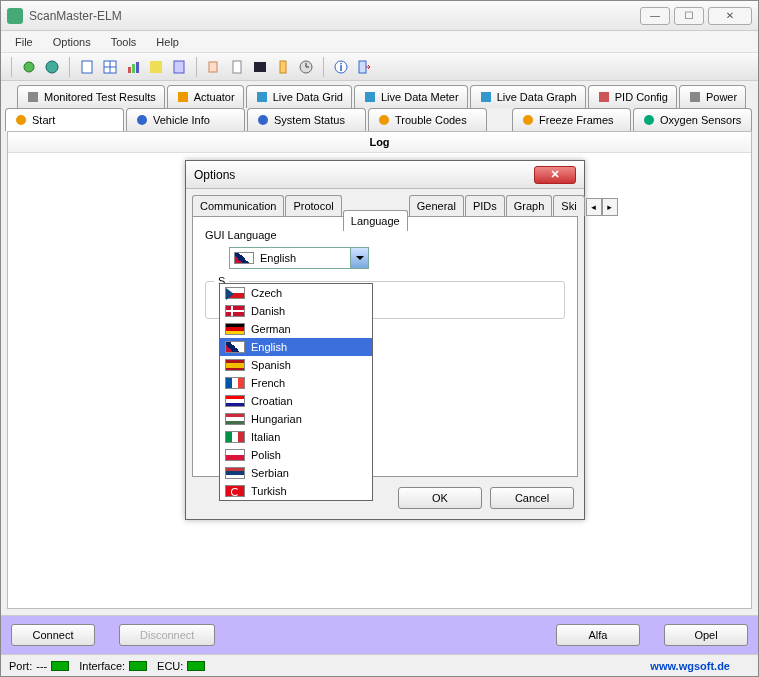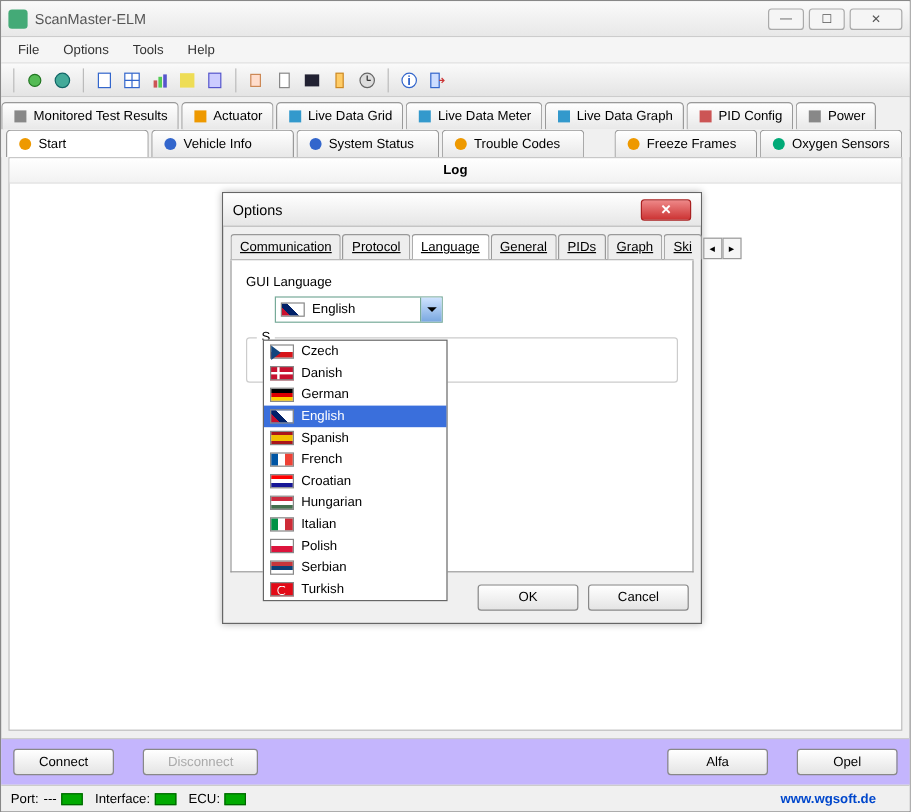--- a/index.html
+++ b/index.html
@@ -15,21 +15,21 @@
 .winbtn-close { width: 44px; }
 
 .menubar { height: 22px; background: #f5f5f5; display: flex; align-items: center; padding: 0 4px; border-bottom: 1px solid #ddd; }
 .menuitem { padding: 1px 10px; color: #333; cursor: pointer; }
 
 .toolbar { height: 28px; background: linear-gradient(#fafafa, #e4e4e4); display: flex; align-items: center; padding: 0 6px; border-bottom: 1px solid #ccc; gap: 3px; }
 .tb-sep { width: 1px; height: 20px; background: #bbb; margin: 0 4px; }
 .tb-btn { width: 20px; height: 20px; display: flex; align-items: center; justify-content: center; cursor: pointer; border-radius: 2px; }
 .tb-btn svg { width: 16px; height: 16px; }
 
-.tabs-row { display: flex; padding: 4px 4px 0 0; gap: 0; background: #f0f0f0; }
+.tabs-row { display: flex; padding: 4px 4px 0 16px; gap: 0; background: #f0f0f0; }
 .tabs-row2 { display: flex; padding: 0 4px; gap: 0; background: #f0f0f0; }
 .main-tab { padding: 4px 8px; border: 1px solid #999; border-bottom: none; background: linear-gradient(#fff, #e8e8e8); display: flex; align-items: center; gap: 4px; border-radius: 4px 4px 0 0; margin-right: 2px; cursor: pointer; font-size: 11px; }
 .main-tab.active { background: #fff; }
 .tab-icon { width: 14px; height: 14px; }
 
 .main-content { flex: 1; background: #fff; margin: 0 6px 6px 6px; border: 1px solid #bbb; display: flex; flex-direction: column; }
 .log-header { text-align: center; padding: 4px; font-weight: bold; border-bottom: 1px solid #ddd; background: linear-gradient(#fff,#f2f2f2); }
 .log-body { flex: 1; }
 
 .bottom-panel { padding: 8px 10px; display: flex; gap: 24px; background: #c4b5fd; border-top: 1px solid #ccc; }
@@ -42,22 +42,22 @@
 .led { width: 18px; height: 10px; background: #0a0; border: 1px solid #060; }
 .status-link { color: #0047cc; font-weight: bold; margin-left: auto; margin-right: 20px; }
 
 
 .dialog { position: absolute; left: 185px; top: 160px; width: 400px; background: #f0f0f0; border: 1px solid #666; box-shadow: 0 0 6px rgba(0,0,0,0.3); }
 .dialog .dlg-title { height: 28px; background: linear-gradient(#fff,#e6e6e6); display: flex; align-items: center; padding: 0 8px; border-bottom: 1px solid #bbb; }
 .dlg-title-text { flex: 1; font-size: 12px; }
 .dlg-close { width: 42px; height: 18px; background: linear-gradient(#e88,#c33); border: 1px solid #a22; border-radius: 3px; display: flex; align-items: center; justify-content: center; color: #fff; font-weight: bold; cursor: pointer; }
 .dlg-body { padding: 6px; }
 .dlg-tabs { display: flex; border-bottom: 1px solid #999; align-items: flex-end; }
-.dlg-tab { padding: 4px 7px; border: 1px solid #999; border-bottom: none; background: #eee; margin-right: 1px; border-radius: 3px 3px 0 0; cursor: pointer; font-size: 11px; text-decoration: underline; }
-.dlg-tab.active { background: #fff; position: relative; top: 0; }
+.dlg-tab { padding: 4px 7px; border: 1px solid #999; border-bottom: none; background: #eee; margin-right: 1px; border-radius: 3px 3px 0 0; cursor: pointer; font-size: 11px; }
+.dlg-tab.active { background: #fff; position: relative; top: 15px; }
 .dlg-tab-scroll { display: flex; margin-left: auto; }
 .dlg-scroll-btn { width: 16px; height: 18px; border: 1px solid #999; background: #f5f5f5; display: flex; align-items: center; justify-content: center; font-size: 9px; cursor: pointer; }
 .dlg-content { background: #fff; border: 1px solid #999; border-top: none; padding: 12px; min-height: 260px; }
 .field-label { margin-bottom: 6px; }
 .combo { width: 140px; border: 1px solid #7a9; background: #fff; display: flex; align-items: center; height: 22px; margin-left: 24px; }
 .combo-val { flex: 1; display: flex; align-items: center; gap: 6px; padding: 0 4px; }
 .combo-btn { width: 18px; height: 20px; background: linear-gradient(#cfe3ff,#7aa8e0); border-left: 1px solid #7a9; display: flex; align-items: center; justify-content: center; cursor: pointer; }
 .combo-btn::after { content: ""; border: 4px solid transparent; border-top-color: #000; margin-top: 3px; }
 .flag { width: 20px; height: 12px; display: inline-block; border: 1px solid #888; }
 

